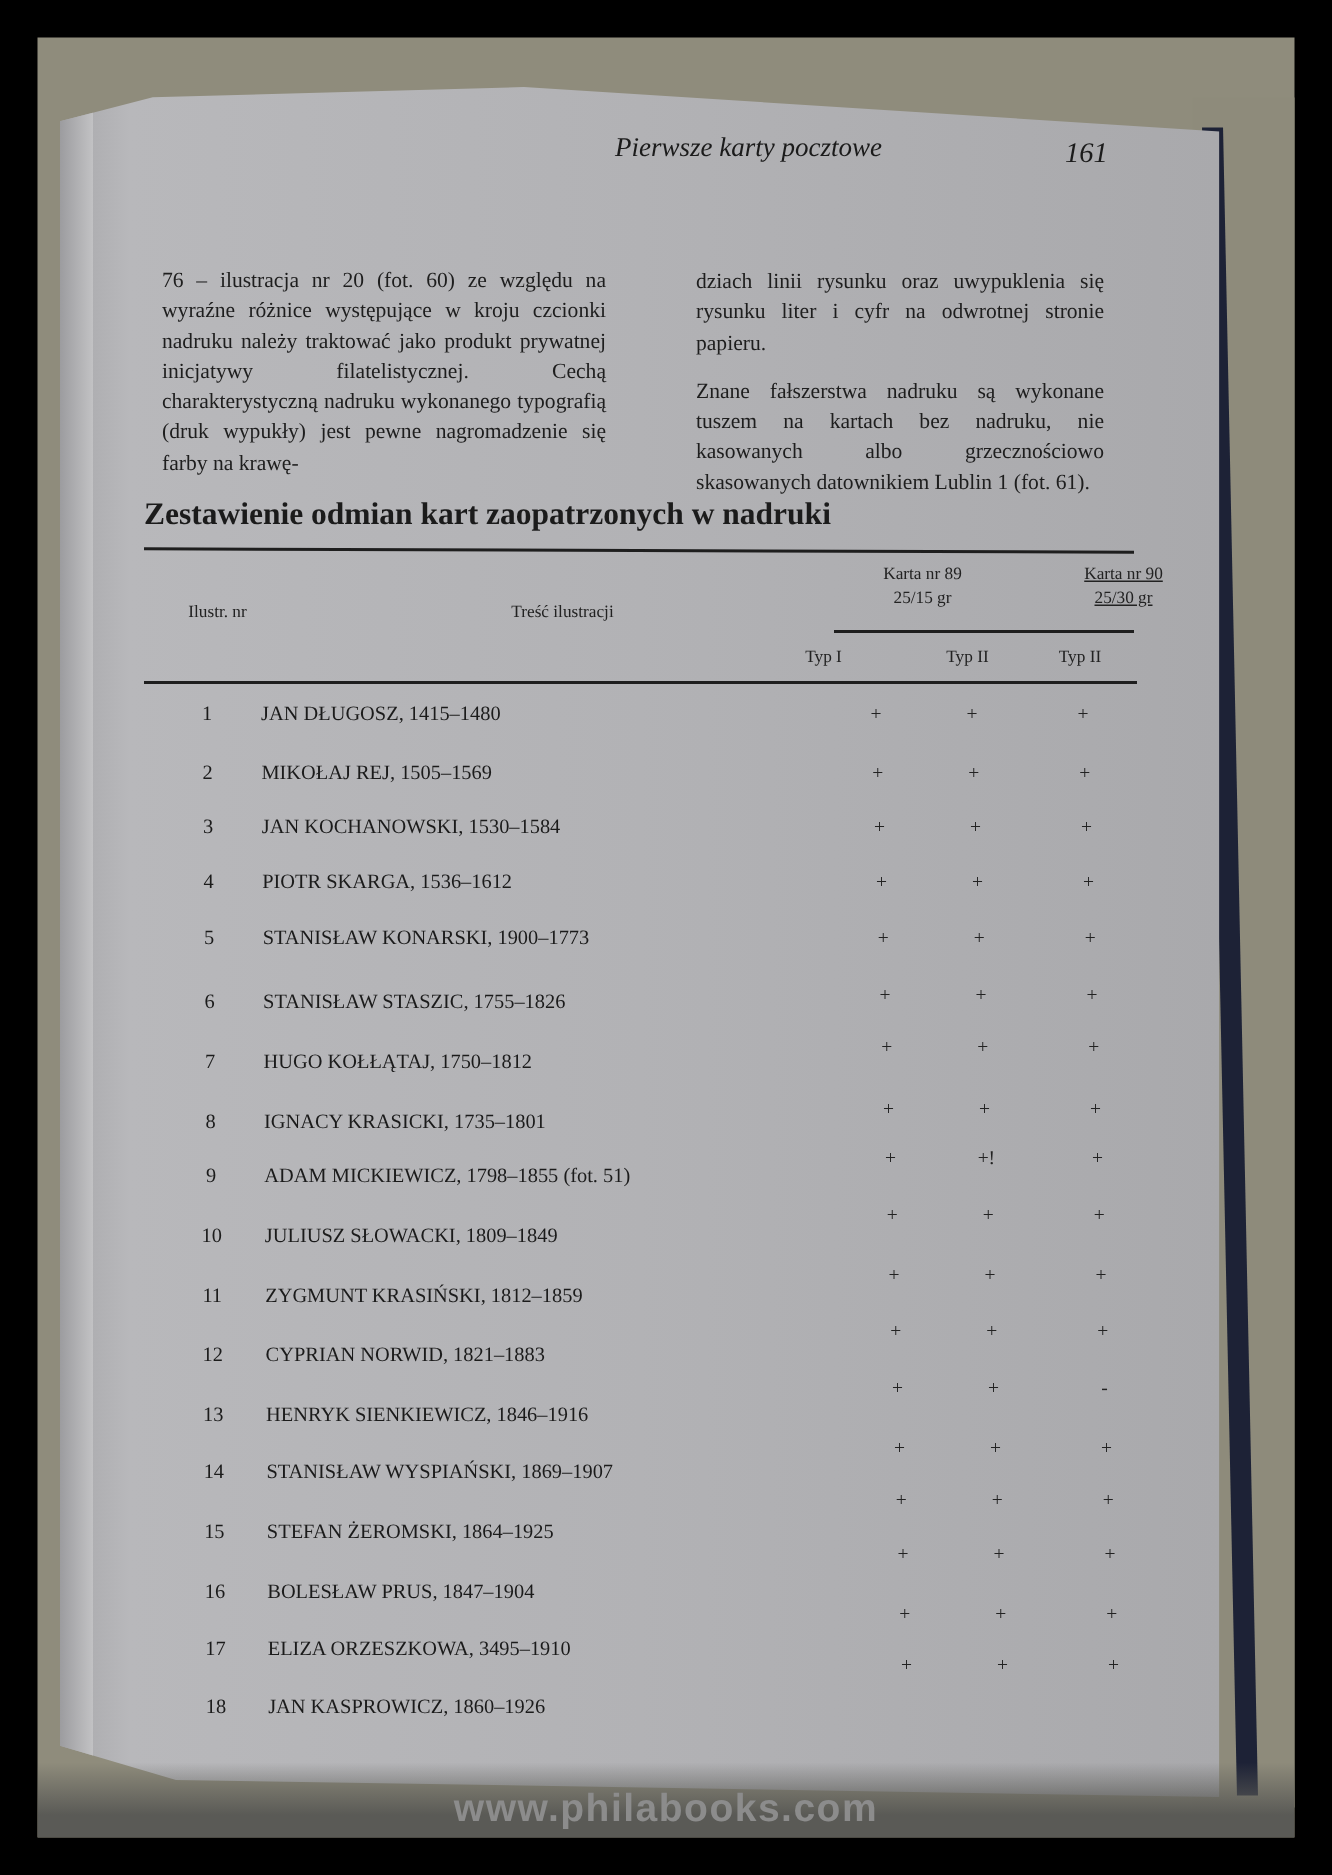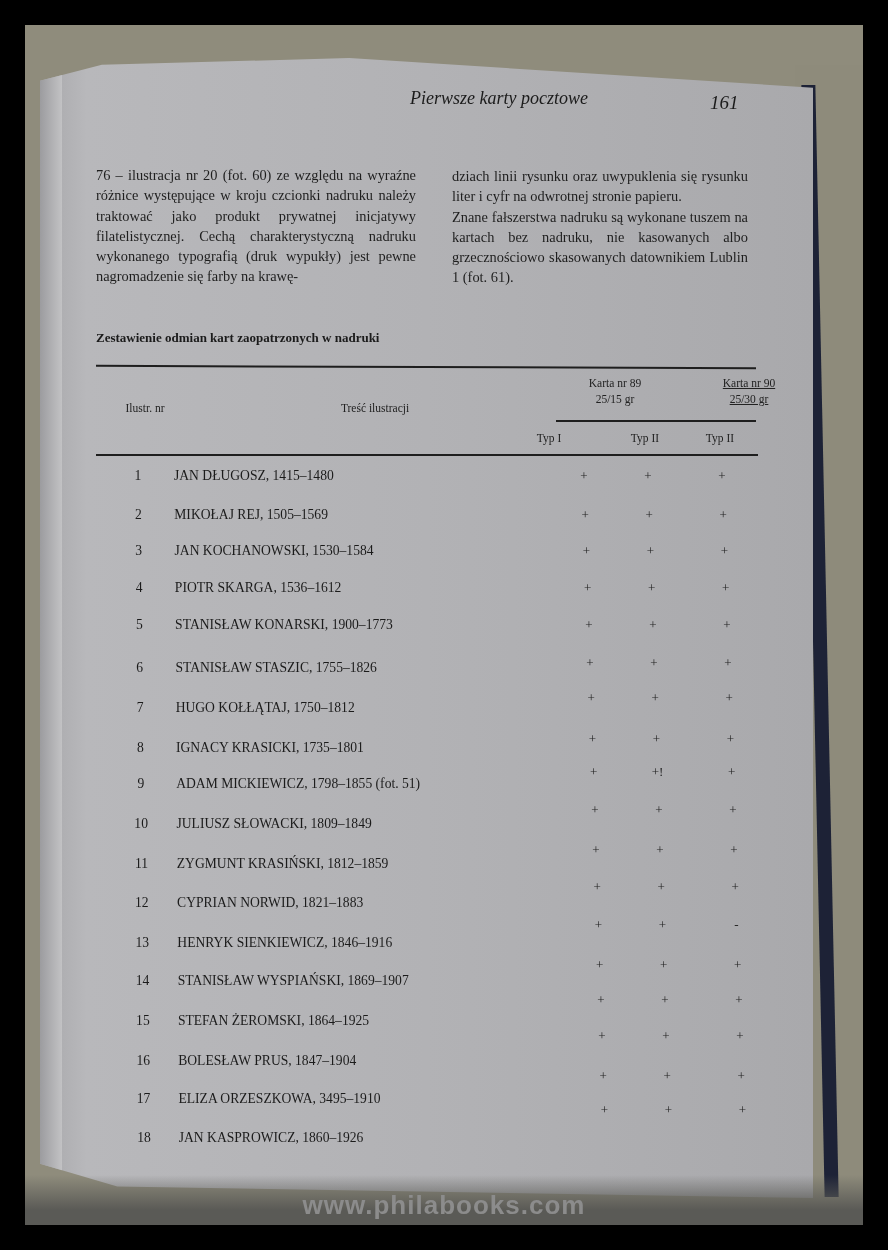--- a/index.html
+++ b/index.html
@@ -10,22 +10,22 @@
   .page { position:absolute; left:15px; top:33px; width:773px; height:1140px; background:#b1b0b3;
           clip-path: polygon(0 2%, 8% 0.6%, 40% 0, 100% 2.6%, 100% 100%, 10% 99%, 0 97%);
           background: linear-gradient(90deg, #a7a7aa 0%, #b8b8bb 6%, #b2b2b5 50%, #a9a9ac 100%); }
   .gutter { position:absolute; left:0; top:0; width:22px; height:100%; background:linear-gradient(90deg,#9c9c9f,#c2c2c4); }
   .bottom-shadow { position:absolute; left:0; bottom:0; width:838px; height:50px; background:linear-gradient(180deg, rgba(80,80,78,0), #5a5a56 70%); }
   .running-head { position:absolute; left:410px; top:88px; font-style:italic; font-size:18px; color:#1b1b1b; }
   .page-num { position:absolute; left:710px; top:92px; font-style:italic; font-size:19px; color:#1b1b1b; }
   .col { position:absolute; font-size:14.4px; line-height:20.3px; color:#1e1e1e; text-align:justify; }
   .col-left { left:96px; top:165px; width:320px; }
   .col-right { left:452px; top:166px; width:296px; }
-  .col p { margin:0; }
-  .table-title { position:absolute; left:96px; top:330px; font-size:13px; font-weight:bold; color:#1b1b1b; }
+  .col p { margin:12px; }
+  .table-title { position:absolute; left:96px; top:330px; font-size:21px; font-weight:bold; color:#1b1b1b; }
   .rule { position:absolute; height:2px; background:#1e1e1e; }
   .hdr { position:absolute; font-size:11.5px; color:#222; text-align:center; line-height:16px; }
   .row { position:absolute; font-size:13.6px; color:#1b1b1b; white-space:nowrap; }
   .num { width:40px; text-align:center; }
   .mark { position:absolute; font-size:13px; color:#222; width:20px; text-align:center; }
   .watermark { position:absolute; left:0; width:888px; top:1190px; text-align:center; font-family:"Liberation Sans", "DejaVu Sans", sans-serif; font-weight:bold; font-size:26px; color:#8c8c8c; letter-spacing:1px; }
 </style>
 </head>
 <body>
 

